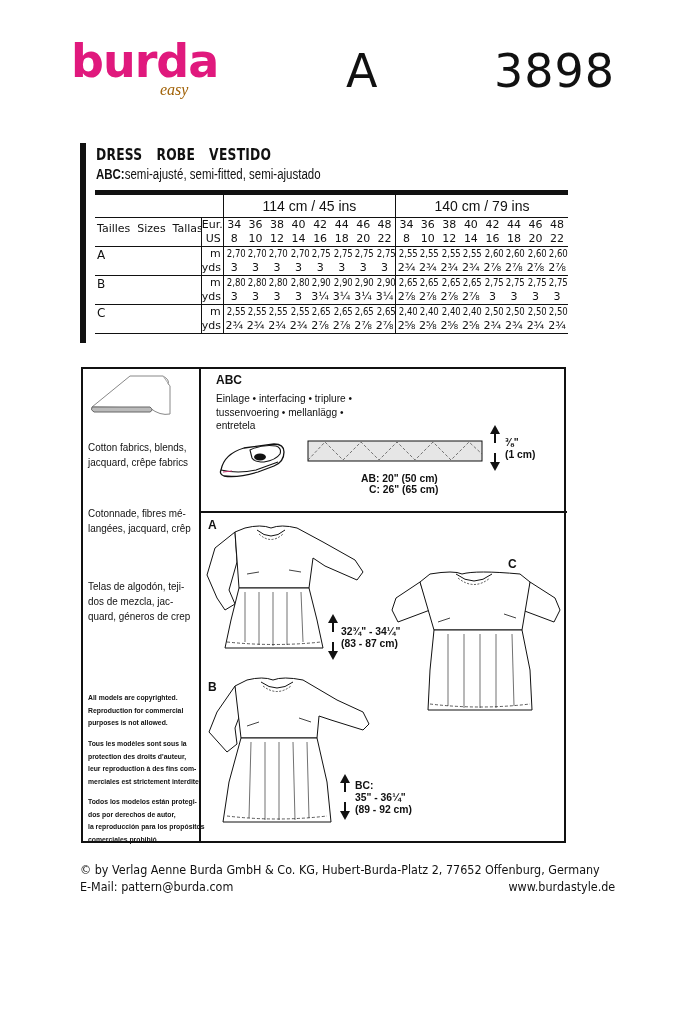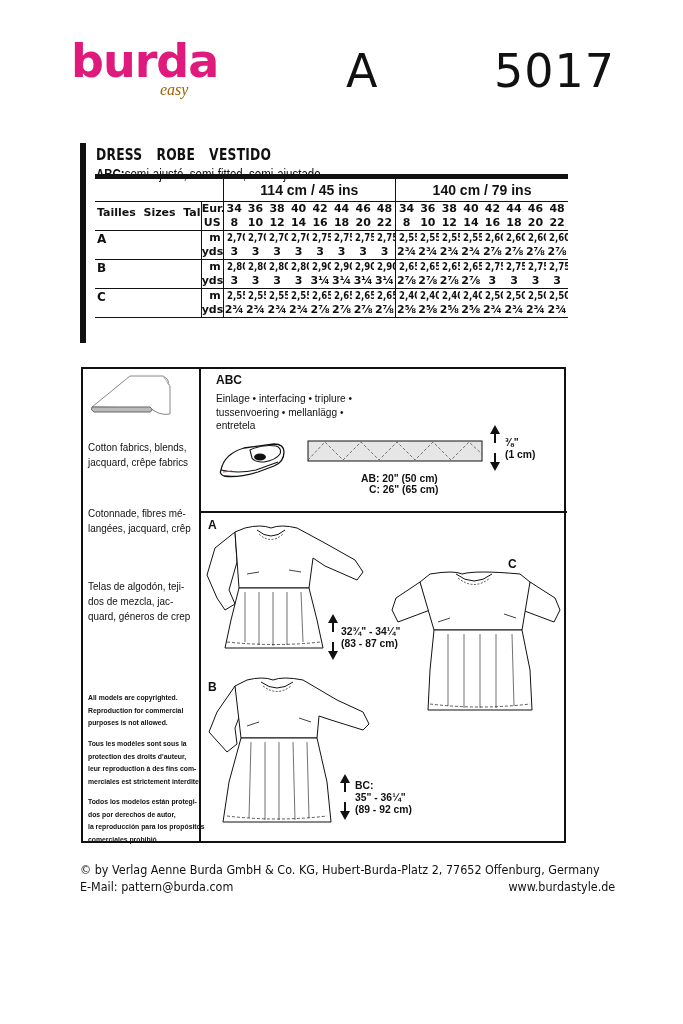--- a/index.html
+++ b/index.html
@@ -7,21 +7,21 @@
   .abs { position:absolute; }
   .logo-main { left:71px; top:38px; font-family:"DejaVu Sans", sans-serif; font-weight:bold; font-size:46px; letter-spacing:-1px; color:#e0197d; line-height:1; }
   .logo-easy { left:160px; top:82px; font-family:Liberation Serif, serif; font-style:italic; font-size:16px; color:#a16207; line-height:1; }
   .view-letter { left:346px; top:48px; font-size:46px; font-family:"DejaVu Sans", sans-serif; line-height:1; }
   .pattern-no { left:494px; top:48px; font-size:46px; font-family:"DejaVu Sans", sans-serif; line-height:1; letter-spacing:1px; }
   .side-bar { left:80px; top:143px; width:6px; height:200px; background:#111; }
   .title { left:96px; top:146px; font-family:"DejaVu Sans", sans-serif; font-weight:bold; font-size:15px; transform:scaleX(0.82); transform-origin:left; letter-spacing:0.3px; word-spacing:3px; }
   .subtitle { left:96px; top:166px; font-size:14px; transform:scaleX(0.82); transform-origin:left; white-space:nowrap; }
   .subtitle b { font-weight:bold; }
 
-  table.yard { position:absolute; left:95px; top:174px; width:473px; border-collapse:collapse; font-family:"DejaVu Sans", sans-serif; font-weight:bold; font-size:11px; table-layout:fixed; }
+  table.yard { position:absolute; left:95px; top:190px; width:473px; border-collapse:collapse; font-family:"DejaVu Sans", sans-serif; font-weight:normal; font-size:11px; table-layout:fixed; }
   table.yard td { padding:0; text-align:center; line-height:14px; white-space:nowrap; overflow:hidden; }
   table.yard tr.hdr td { border-top:5px solid #111; height:22px; font-size:14px; font-family:"Liberation Sans", sans-serif; }
   .rb { border-right:1.5px solid #111; }
   .lb { border-left:1.5px solid #111;margin-left:20px; }
   .bt { border-top:1.5px solid #111; }
   .bb { border-bottom:1.5px solid #111; }
   .lbl { text-align:left !important; padding-left:2px !important; letter-spacing:0; }
   .unit { text-align:right !important; padding-right:2px !important; }
   .cond { display:inline-block; transform:scaleX(0.78); }
 
@@ -38,21 +38,21 @@
   .footer { left:80px; font-size:13px; font-family:"DejaVu Sans", sans-serif; transform:scaleX(0.86); transform-origin:left; white-space:nowrap; }
   .footer-right { font-size:13px; font-family:"DejaVu Sans", sans-serif; white-space:nowrap; transform:scaleX(0.86); transform-origin:right; right:68px; }
   svg { position:absolute; overflow:visible; }
 </style>
 </head>
 <body>
 
 <div class="abs logo-main">burda</div>
 <div class="abs logo-easy">easy</div>
 <div class="abs view-letter">A</div>
-<div class="abs pattern-no">5017</div>
+<div class="abs pattern-no">3898</div>
 
 <div class="abs side-bar"></div>
 <div class="abs title" style="white-space:pre;">DRESS  ROBE  VESTIDO</div>
 <div class="abs subtitle"><b>ABC:</b><span>semi-ajusté, semi-fitted, semi-ajustado</span></div>
 
 <table class="yard">
   <colgroup>
     <col style="width:106px">
       <col style="width:22px">
     <col style="width:21.5px">

